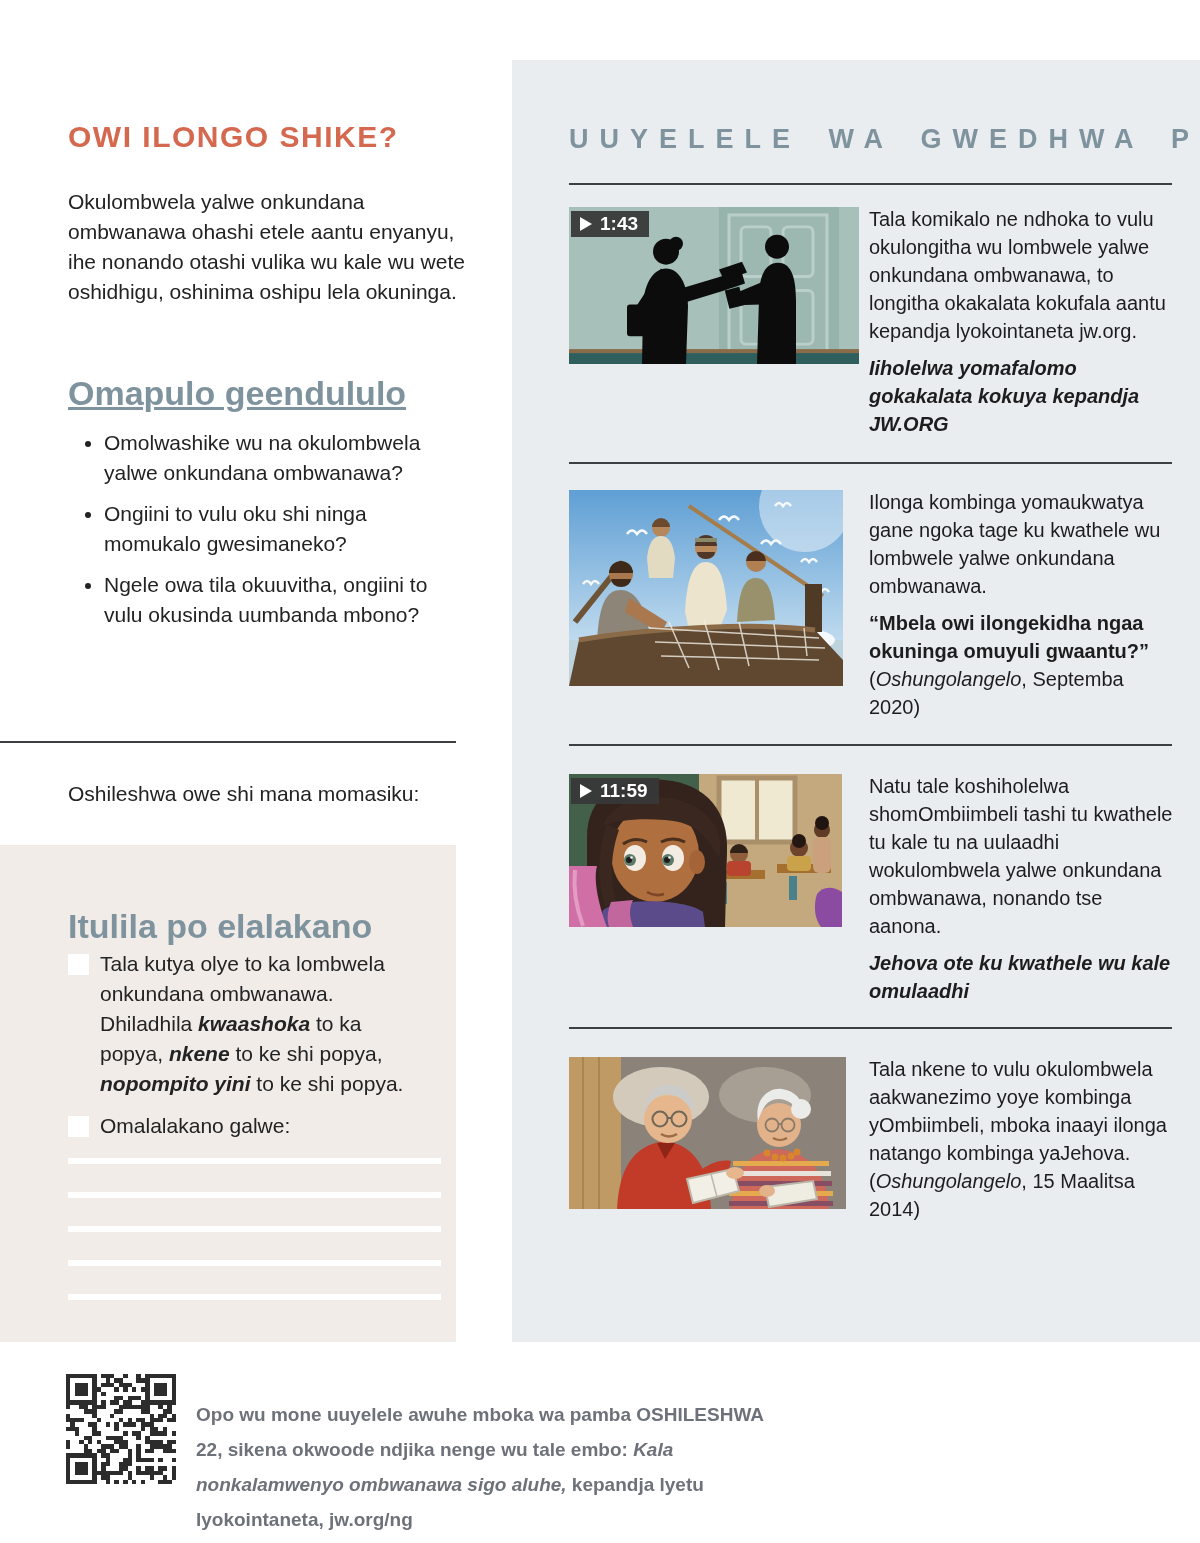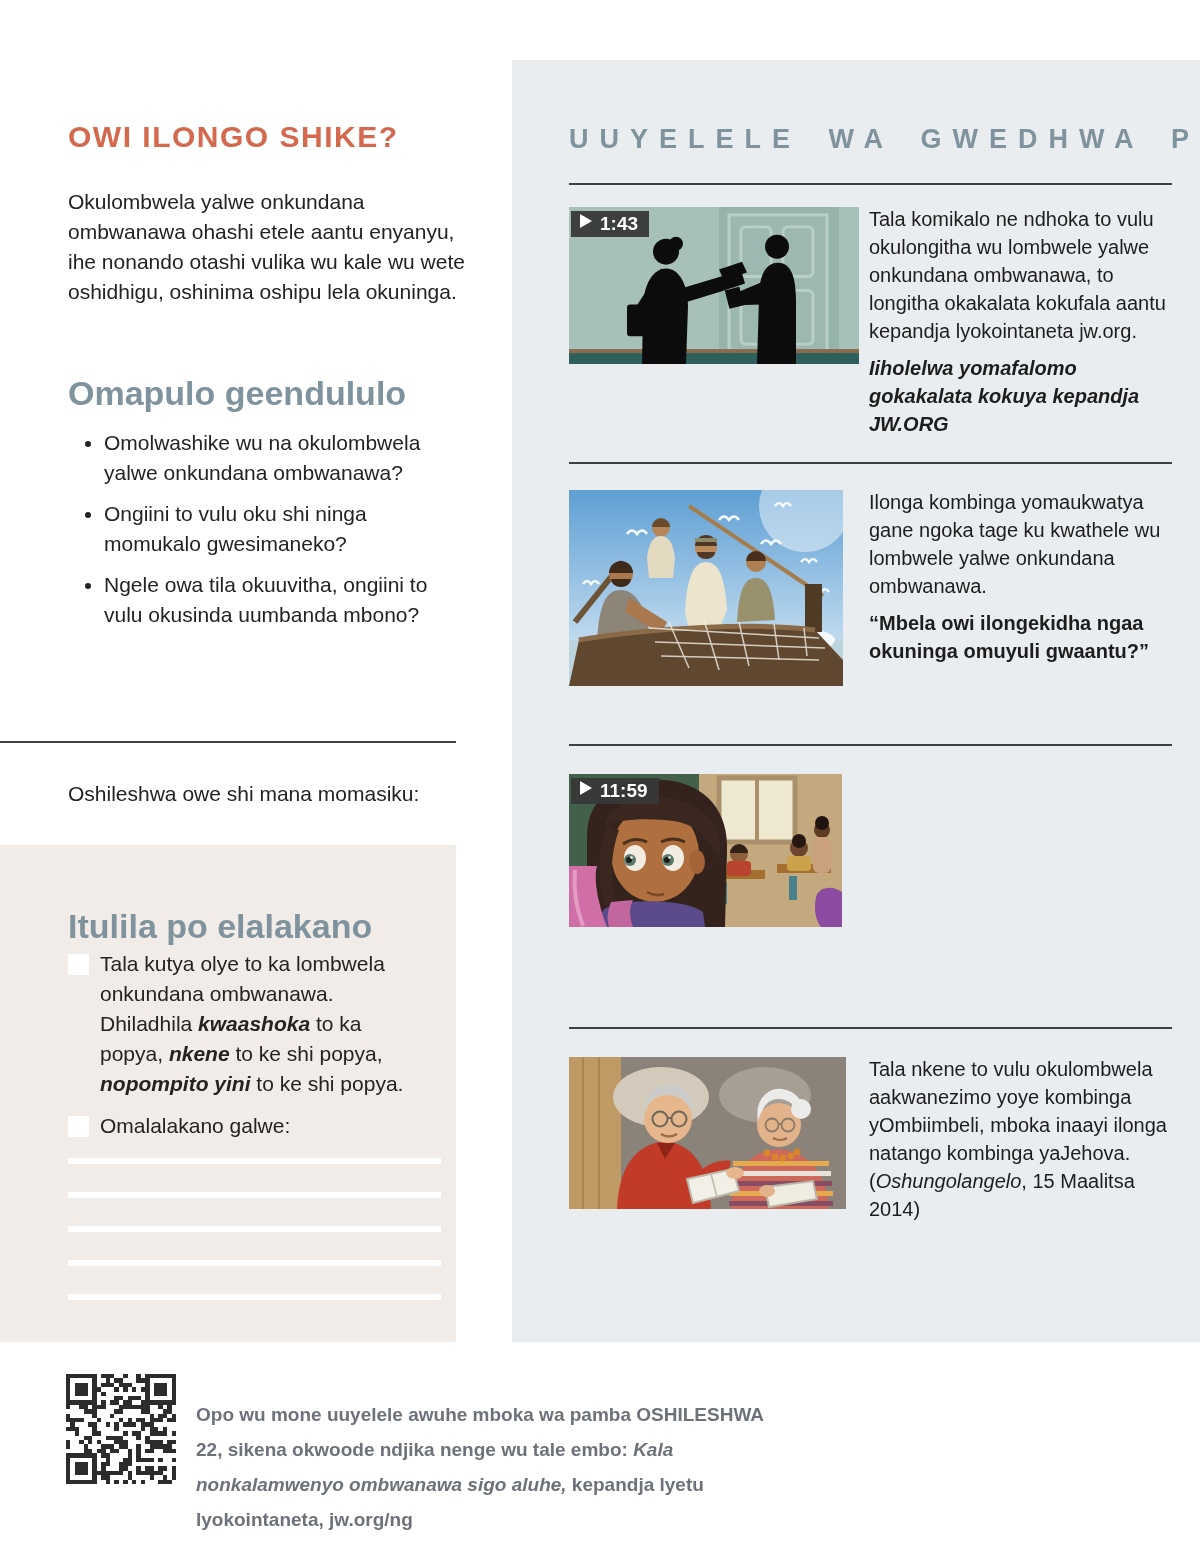--- a/index.html
+++ b/index.html
@@ -8,21 +8,21 @@
     font-family:"Liberation Sans",sans-serif;color:#232323;overflow:hidden;
   }
   .b{font-weight:bold;}
   .i{font-style:italic;}
 
   
   #h1{position:absolute;left:68px;top:100px;font-size:30px;font-weight:bold;
       letter-spacing:1.5px;color:var(--accent-orange,#d5694f);}
   #intro{position:absolute;left:68px;top:166px;width:398px;font-size:21px;line-height:30px;}
   #h2q{position:absolute;left:68px;top:346px;font-size:34px;font-weight:bold;
-       color:var(--slate,#7e939d);}
+       color:var(--slate,#7e939d);text-decoration:underline;}
   #bullets{position:absolute;left:68px;top:420px;width:345px;margin:8px;
            padding-left:28px;font-size:21px;line-height:30px;}
   #bullets li{margin-bottom:11px;}
   #hrleft{position:absolute;left:0;top:741px;width:456px;height:2px;background:#3c4043;}
   #readline{position:absolute;left:68px;top:761px;font-size:21px;}
 
   
   #focusbox{position:absolute;left:0;top:845px;width:456px;height:497px;
             background:var(--box-bg,#f2ece8);}
   #fbtitle{position:absolute;left:68px;top:34px;font-size:34px;font-weight:bold;
@@ -48,21 +48,21 @@
   #sections{position:absolute;left:57px;top:123px;width:603px;}
   .sec{border-top:2px solid #3c4043;position:relative;}
   .sec1{height:277px;} .sec2{height:280px;} .sec3{height:281px;} .sec4{height:319px;}
   .media{position:absolute;left:0;overflow:hidden;background:#cfd6d4;}
   .m1{top:22px;width:290px;height:157px;}
   .m2{top:26px;width:274px;height:196px;}
   .m3{top:28px;width:273px;height:153px;}
   .m4{top:28px;width:277px;height:152px;}
   .media svg{display:block;width:100%;height:100%;}
   .badge{position:absolute;top:4px;left:2px;background:rgba(56,56,56,0.95);color:#fff;
-         display:flex;gap:8px;padding:3px 11px 4px 9px;
+         display:flex;align-items:center;gap:8px;padding:3px 11px 4px 9px;
          font-size:19px;font-weight:bold;line-height:1;}
   .play{width:0;height:0;border-left:12px solid #ffffff;
         border-top:7px solid transparent;border-bottom:7px solid transparent;}
   .txt{position:absolute;left:300px;width:305px;font-size:20px;line-height:28px;color:#1d1d1d;}
   .t1{top:20px;} .t2{top:24px;} .t3{top:26px;} .t4{top:26px;}
   .caption{margin-top:9px;font-weight:bold;}
   .caption .b{font-weight:bold;}
   .source{font-weight:normal;}
 </style>
 </head>
@@ -518,20 +518,21 @@
               <path d="M135,130 L150,180"></path>
               <path d="M170,132 L180,176"></path>
             <path d="M205,134 L210,170"></path>
               <path d="M235,138 L238,166"></path>
           </g>
         </svg>
       </div>
       <div class="txt t2">
         <p style="margin:0">Ilonga kombinga yomaukwatya gane ngoka tage ku kwathele wu lombwele yalwe onkundana ombwanawa.</p>
         <p class="caption" style="margin-bottom:0"><span class="b">“Mbela owi ilongekidha ngaa okuninga omuyuli gwaantu?”</span></p>
+        <p class="source" style="margin:0"><span>(</span><span class="i">Oshungolangelo</span><span>, Septemba 2020)</span></p>
       </div>
     </div>
 
     <div class="sec sec3">
       <div class="media m3">
         <svg viewBox="0 0 273 153" preserveAspectRatio="none">
           <rect width="273" height="153" fill="#c4a87e"></rect>
           <rect width="130" height="153" fill="#42604a"></rect>
           <rect x="150" y="4" width="76" height="64" fill="#efe9d2" stroke="#a9906a" stroke-width="5"></rect>
           <line x1="188" y1="4" x2="188" y2="68" stroke="#a9906a" stroke-width="4"></line>
@@ -568,20 +569,24 @@
           <path d="M30,153 L34,136 C50,124 116,124 134,138 L136,153 Z" fill="#5b4b8a"></path>
           <path d="M42,128 C38,138 38,146 40,153 L64,153 C60,142 60,134 64,126 Z" fill="#c2679e"></path>
           <path d="M0,92 L0,153 L38,153 C30,132 24,106 28,92 Z" fill="#cf6fa6"></path>
           <path d="M6,96 C4,116 8,136 14,152" stroke="#e59cc4" stroke-width="4" fill="none"></path>
         </svg>
         <div class="badge">
           <span class="play"></span>
           <span>11:59</span>
         </div>
       </div>
+      <div class="txt t3">
+        <p style="margin:0">Natu tale koshiholelwa shomOmbiimbeli tashi tu kwathele tu kale tu na uulaadhi wokulombwela yalwe onkundana ombwanawa, nonando tse aanona.</p>
+        <p class="caption" style="margin-bottom:0"><span class="b i">Jehova ote ku kwathele wu kale omulaadhi</span></p>
+      </div>
     </div>
 
     <div class="sec sec4">
       <div class="media m4">
         <svg viewBox="0 0 277 152" preserveAspectRatio="none">
           <rect width="277" height="152" fill="#8b8279"></rect>
           <rect width="52" height="152" fill="#c09a64"></rect>
           <line x1="14" y1="0" x2="14" y2="152" stroke="#a9854f" stroke-width="2"></line>
           <line x1="30" y1="0" x2="30" y2="152" stroke="#a9854f" stroke-width="2"></line>
           <ellipse cx="92" cy="40" rx="48" ry="30" fill="#d3cabb"></ellipse>

